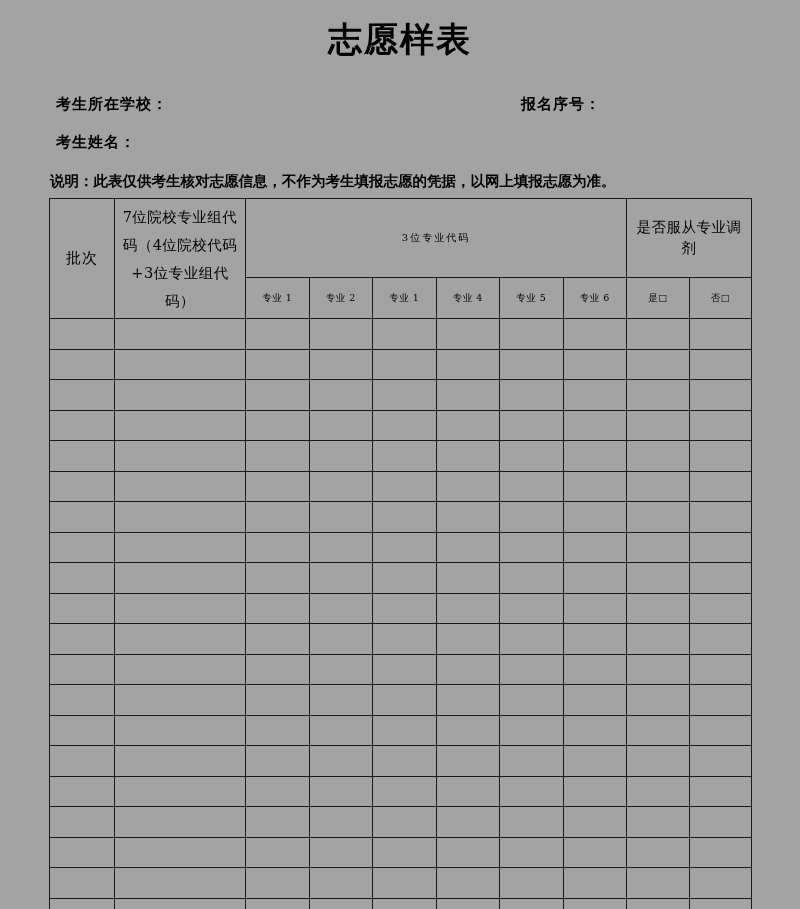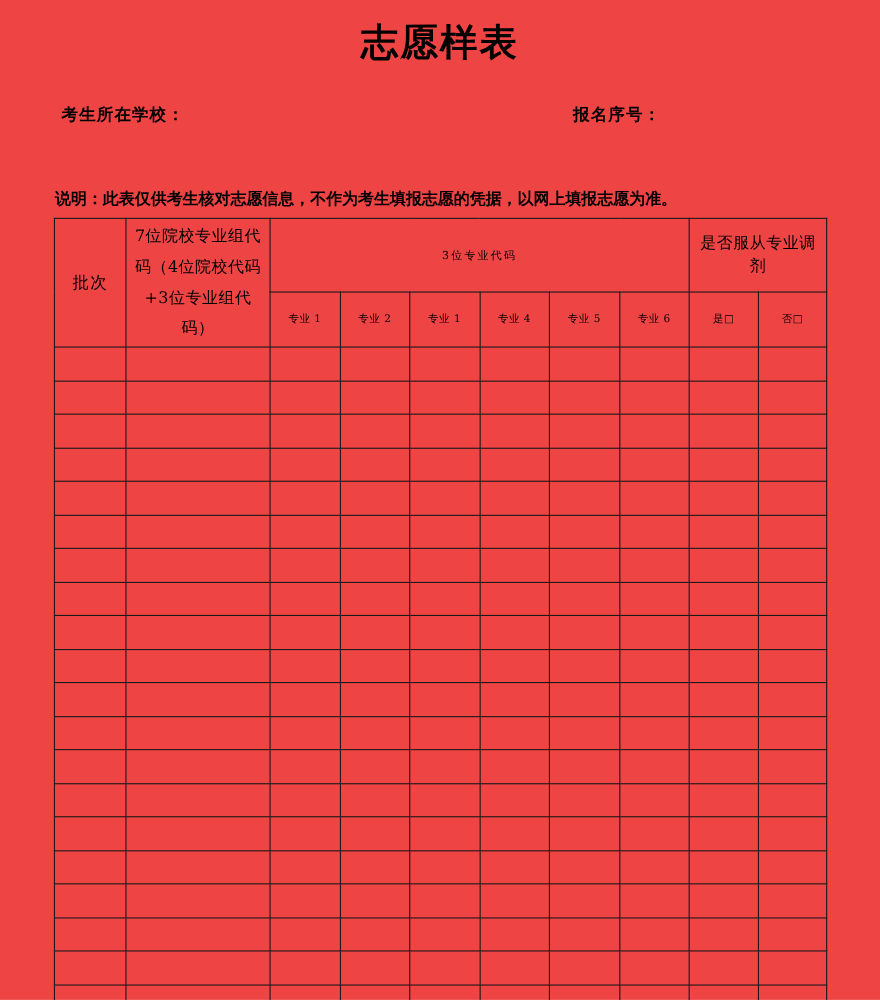--- a/index.html
+++ b/index.html
@@ -13,21 +13,21 @@
     font-family: "DejaVu Sans", "Liberation Sans", sans-serif;
     color: #000000;
     position: relative;
     overflow: hidden;
   }
 
   .page {
     position: relative;
     width: 800px;
     height: 909px;
-    background: #ef4444;
+    background: #a3a3a3;
   }
 
   
   .doc-title {
     position: absolute;
     left: 0;
     top: 17px;
     width: 800px;
     text-align: center;
     font-family: "DejaVu Serif", "Liberation Serif", serif;
@@ -57,20 +57,21 @@
 
   .field-school {
     position: absolute;
     left: 56px;
     top: 0;
   }
   .field-serial {
     position: absolute;
     left: 521px;
     top: 0;
+    font-family: Liberation Serif, serif;
   }
   .field-name {
     position: absolute;
     left: 56px;
     top: 0;
   }
 
   
   .note-line {
     position: absolute;
@@ -122,21 +123,21 @@
   .hdr-majorcode {
     font-size: 10px;
     font-weight: bold;
     letter-spacing: 2px;
   }
   .hdr-obey {
     font-size: 14.5px;
     font-weight: bold;
     line-height: 21px;
     letter-spacing: 0.5px;
-    padding: 6px 4px !important;
+    padding: 18px 4px !important;
   }
   .hdr-sub {
     font-size: 9.5px;
     font-weight: bold;
     letter-spacing: 0.5px;
   }
 
   .data-cell {
     height: 29.5px;
   }
@@ -153,20 +154,23 @@
 
 <div class="page">
 
   <div class="doc-title">志愿样表</div>
 
   <div class="field-row field-row-1">
     <span class="field-school">考生所在学校：</span>
     <span class="field-serial">报名序号：</span>
   </div>
 
+  <div class="field-row field-row-2">
+    <span class="field-name">考生姓名：</span>
+  </div>
 
   <div class="note-line">说明：此表仅供考生核对志愿信息，不作为考生填报志愿的凭据，以网上填报志愿为准。</div>
 
   <table class="voluntary-table">
     <colgroup>
       <col class="c-batch">
       <col class="c-group">
       <col class="c-major">
       <col class="c-major">
       <col class="c-major">

